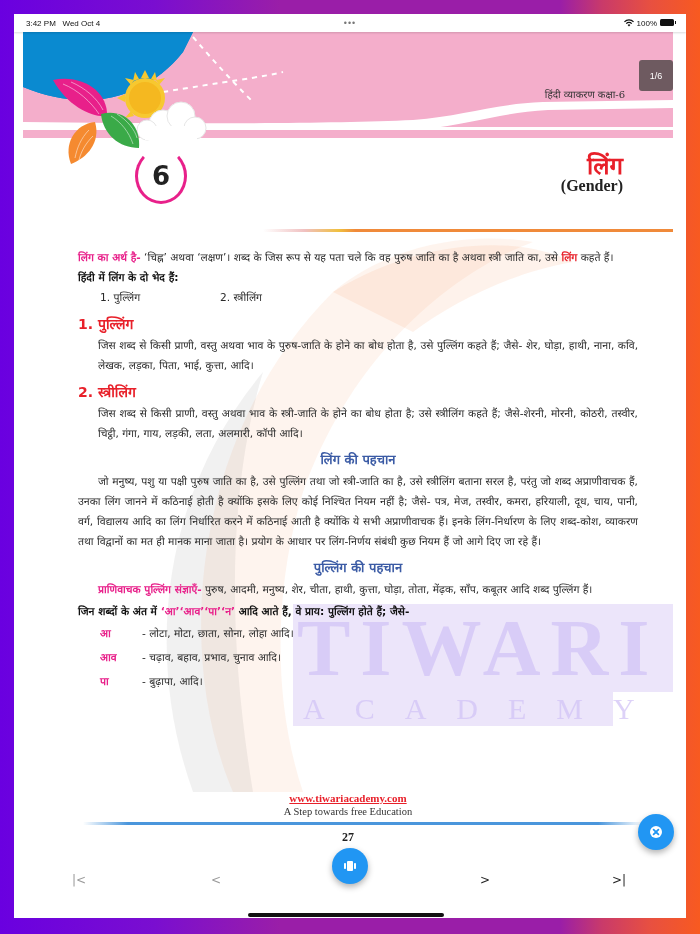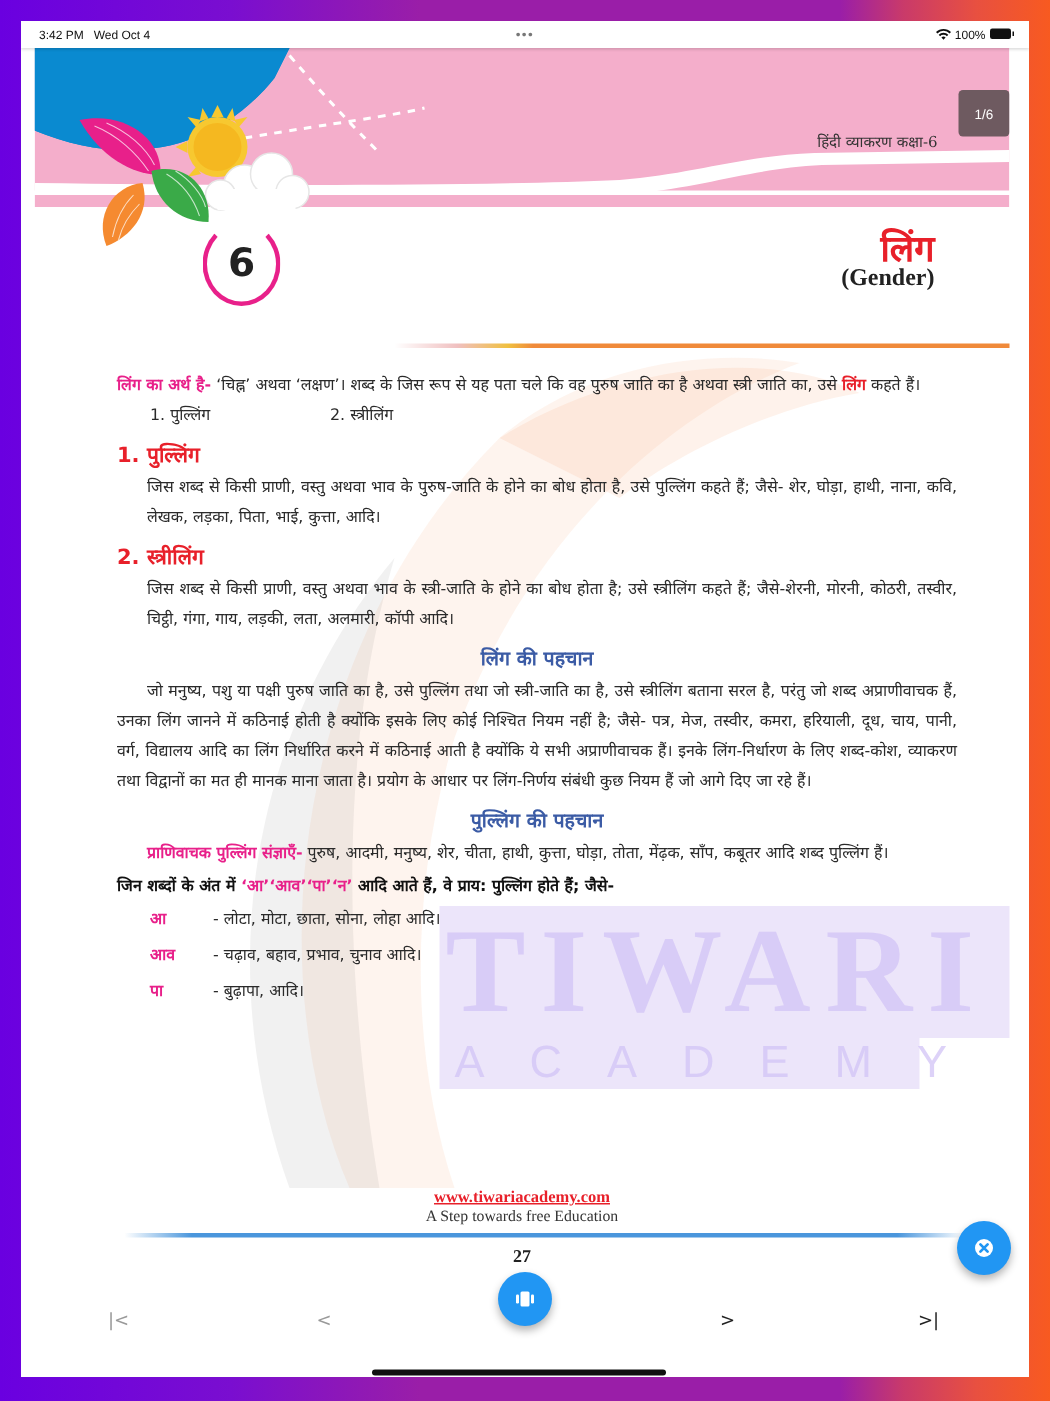--- a/index.html
+++ b/index.html
@@ -70,21 +70,21 @@
   }
   .wm-tiwari {
     left: 270px; top: 572px; width: 383px; height: 88px;
     background: rgba(200,180,240,0.35);
     font-family: "Liberation Serif", serif; font-size: 80px; color: rgba(210,195,245,0.75);
     letter-spacing: 10px; line-height: 88px; padding-left: 4px; font-weight: bold;
   }
   .wm-academy {
     left: 270px; top: 660px; width: 320px; height: 34px;
     background: rgba(200,180,240,0.35);
-    font-family: Liberation Sans, sans-serif; font-size: 30px; color: rgba(210,195,245,0.75);
+    font-family: Liberation Serif, serif; font-size: 30px; color: rgba(210,195,245,0.75);
     letter-spacing: 30px; line-height: 34px; padding-left: 10px;
   }
 
   
   .content {
     position: absolute; left: 55px; top: 215px; width: 560px;
     font-family: "DejaVu Sans", sans-serif; font-size: 10.6px; color: #2a2a2a;
     line-height: 20px; z-index: 2;
   }
   .magenta { color: #e8208a; font-weight: bold; }
@@ -225,20 +225,21 @@
       <path d="M40 560 C -10 420, 10 260, 110 140 C 80 240, 70 380, 100 560 Z" fill="rgba(120,120,120,0.10)"></path>
       <path d="M180 60 C 260 10, 360 0, 420 30 C 360 40, 300 70, 260 100 Z" fill="rgba(248,150,90,0.12)"></path>
     </svg>
     <div class="wm wm-tiwari">TIWARI</div>
     <div class="wm wm-academy">ACADEMY</div>
 
     <div class="content">
       <p class="justify">
         <span class="magenta">लिंग का अर्थ है-</span><span> ‘चिह्न’ अथवा ‘लक्षण’। शब्द के जिस रूप से यह पता चले कि वह पुरुष जाति का है अथवा स्त्री जाति का, उसे </span><span class="red">लिंग</span><span> कहते हैं।</span>
       </p>
+      <p class="bold">हिंदी में लिंग के दो भेद हैं:</p>
       <p class="indent-list">
         <span style="width:120px">1. पुल्लिंग</span><span>2. स्त्रीलिंग</span>
       </p>
 
       <div class="section-h">
         <span class="num">1.</span><span>पुल्लिंग</span>
       </div>
       <p class="section-body justify">जिस शब्द से किसी प्राणी, वस्तु अथवा भाव के पुरुष-जाति के होने का बोध होता है, उसे पुल्लिंग कहते हैं; जैसे- शेर, घोड़ा, हाथी, नाना, कवि, लेखक, लड़का, पिता, भाई, कुत्ता, आदि।</p>
 
       <div class="section-h">

